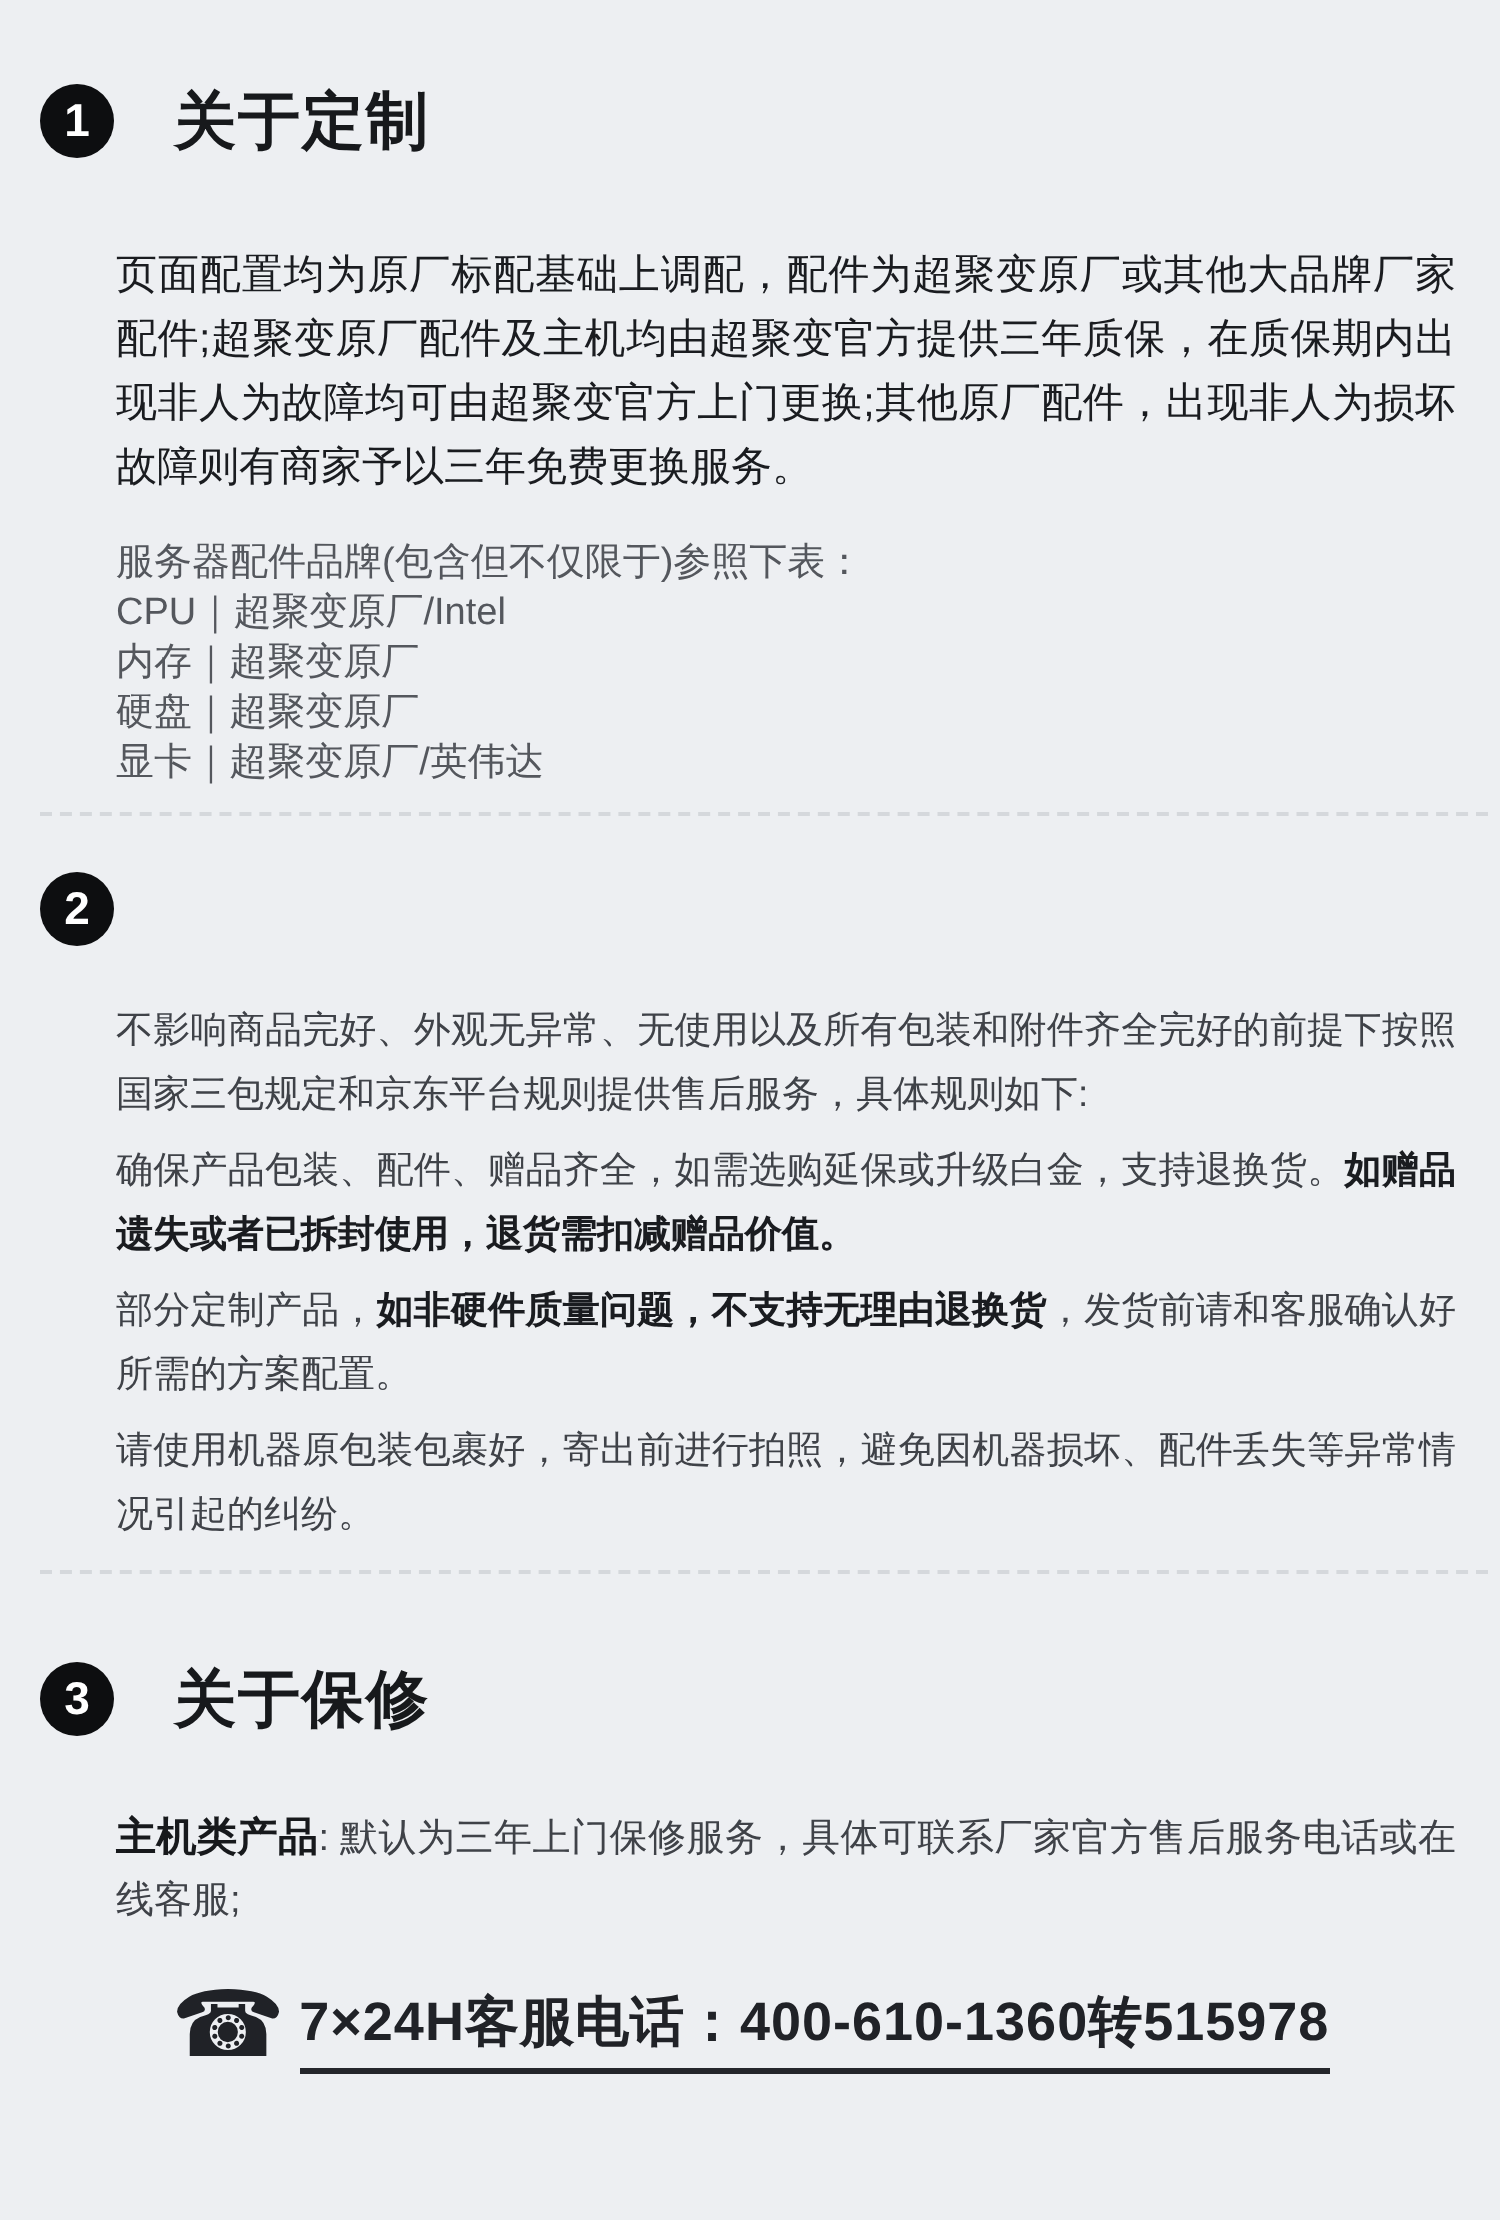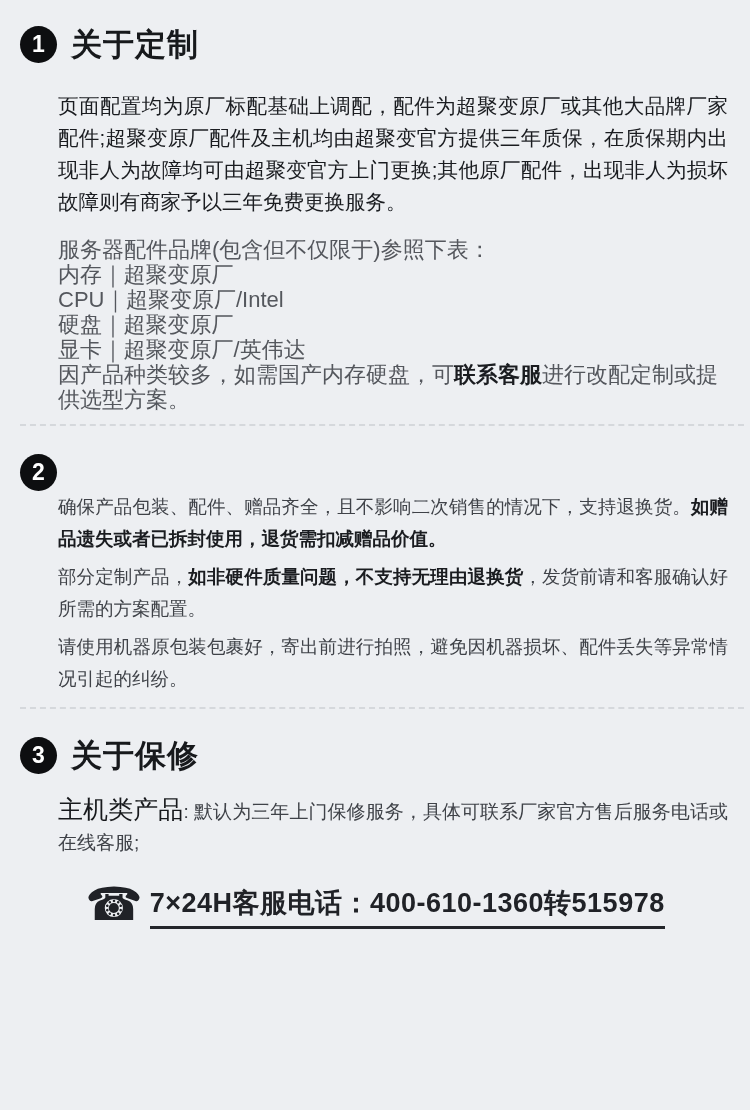--- a/index.html
+++ b/index.html
@@ -11,45 +11,45 @@
     font-family:"Liberation Sans","DejaVu Sans",sans-serif;
     color:#3f4248;
   }
   .section-header{display:flex;align-items:center;gap:14px;padding-left:20px;}
   .num-badge{
     width:37px;height:37px;border-radius:50%;background:#0d0e10;color:#ffffff;
     display:flex;align-items:center;justify-content:center;
     font-size:23px;font-weight:700;flex:0 0 37px;line-height:1;
   }
   .section-title{
-    margin:0;font-size:31px;font-weight:700;color:#17191c;letter-spacing:1px;line-height:37px;
+    margin:16px;font-size:31px;font-weight:700;color:#17191c;letter-spacing:1px;line-height:37px;
   }
   .section-body{padding:0 22px 0 58px;}
   .p-intro{
     margin:27px 0 0 0;font-size:20.5px;font-weight:400;color:#1a1c20;line-height:32px;
     text-align:justify;
   }
-  .brand-block{margin-top:19px;font-size:22px;color:#54575d;line-height:25px;}
+  .brand-block{margin-top:19px;font-size:19px;color:#54575d;line-height:25px;}
   .brand-block p{margin:0;}
   .note{margin-top:0;}
   .b-dark{font-weight:700;color:#1a1c20;}
   .divider{
     border:none;border-top:2px dashed #d5d8dc;height:0;
     margin:12px 6px 0 20px;
   }
   .gap-header{margin-top:28px;}
   .p-body{
     margin:0 0 6px 0;font-size:18.5px;color:#3f4248;line-height:32px;text-align:justify;
   }
   .p-body.first{margin-top:26px;}
   .warranty-item{
     margin:0 0 7px 0;font-size:19px;color:#3f4248;line-height:31px;text-align:justify;
   }
   .warranty-item.first{margin-top:20px;}
-  .warranty-label{font-weight:400;color:#17191c;font-size:25px;}
+  .warranty-label{font-weight:700;color:#17191c;font-size:20px;}
   .footer-phone{
     margin-top:26px;display:flex;align-items:flex-start;justify-content:center;gap:7px;
   }
   .phone-icon{
     font-size:46px;line-height:40px;color:#202227;
     font-family:"DejaVu Sans",sans-serif;
   }
   .phone-text{
     font-size:27px;font-weight:700;color:#202227;letter-spacing:0.5px;
     line-height:38px;border-bottom:3px solid #24262b;padding-bottom:4px;
@@ -62,37 +62,37 @@
 
   <section>
     <div class="section-header">
       <span class="num-badge">1</span>
       <h2 class="section-title">关于定制</h2>
     </div>
     <div class="section-body">
       <p class="p-intro">页面配置均为原厂标配基础上调配，配件为超聚变原厂或其他大品牌厂家配件;超聚变原厂配件及主机均由超聚变官方提供三年质保，在质保期内出现非人为故障均可由超聚变官方上门更换;其他原厂配件，出现非人为损坏故障则有商家予以三年免费更换服务。</p>
       <div class="brand-block">
         <p>服务器配件品牌(包含但不仅限于)参照下表：</p>
+        <p>CPU｜超聚变原厂/Intel</p>
         <p>内存｜超聚变原厂</p>
-        <p>CPU｜超聚变原厂/Intel</p>
         <p>硬盘｜超聚变原厂</p>
         <p>显卡｜超聚变原厂/英伟达</p>
-        <p class="note"><span>因产品种类较多，如需国产内存硬盘，可</span><span class="b-dark">联系客服</span><span>进行改配定制或提供选型方案。</span></p>
       </div>
     </div>
   </section>
 
   <hr class="divider">
 
   <section>
     <div class="section-header gap-header">
       <span class="num-badge">2</span>
     </div>
     <div class="section-body">
-      <p class="p-body"><span>确保产品包装、配件、赠品齐全，且不影响二次销售的情况下，支持退换货。</span><span class="b-dark">如赠品遗失或者已拆封使用，退货需扣减赠品价值。</span></p>
+      <p class="p-body first">不影响商品完好、外观无异常、无使用以及所有包装和附件齐全完好的前提下按照国家三包规定和京东平台规则提供售后服务，具体规则如下:</p>
+      <p class="p-body"><span>确保产品包装、配件、赠品齐全，如需选购延保或升级白金，支持退换货。</span><span class="b-dark">如赠品遗失或者已拆封使用，退货需扣减赠品价值。</span></p>
       <p class="p-body"><span>部分定制产品，</span><span class="b-dark">如非硬件质量问题，不支持无理由退换货</span><span>，发货前请和客服确认好所需的方案配置。</span></p>
       <p class="p-body">请使用机器原包装包裹好，寄出前进行拍照，避免因机器损坏、配件丢失等异常情况引起的纠纷。</p>
     </div>
   </section>
 
   <hr class="divider">
 
   <section>
     <div class="section-header gap-header">
       <span class="num-badge">3</span>

